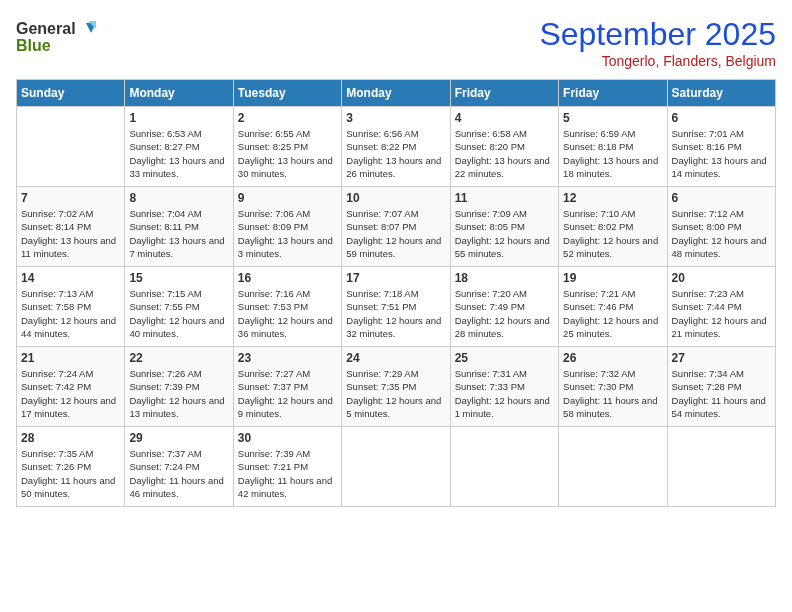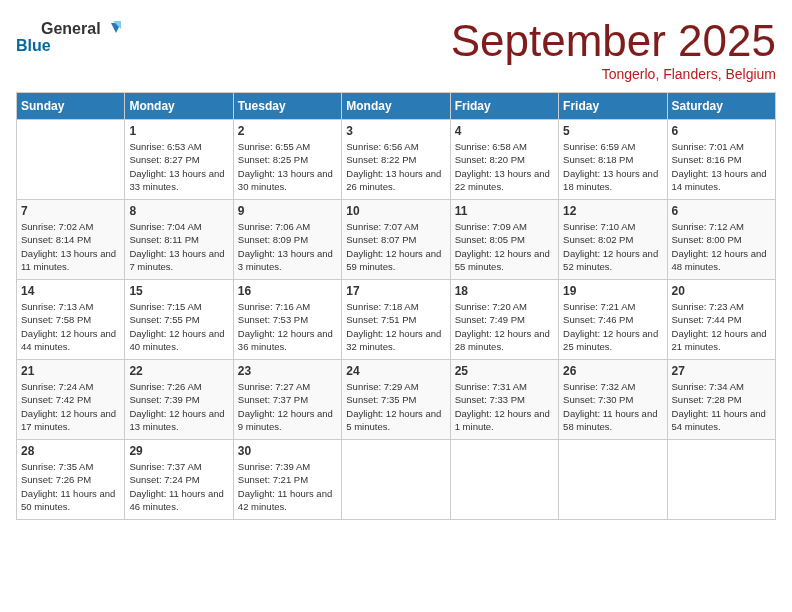--- a/index.html
+++ b/index.html
@@ -56,28 +56,28 @@
     }
     .empty-cell {
       background: #fff !important;
     }
   </style>
 </head>
 <body>
 
 <div class="header-area">
   <div style="display:flex;flex-direction:column;align-items:flex-start;gap:0;margin-top:4px;">
-    <div style="font-size:16px;font-weight:bold;color:#333;font-family:Arial;line-height:1.15;margin-left:25px;">General<svg style="display:inline;vertical-align:middle;margin-left:2px;" width="18" height="18" viewBox="0 0 18 18">
+    <div style="font-size:16px;font-weight:bold;color:#333;font-family:Arial;line-height:1.15;">General<svg style="display:inline;vertical-align:middle;margin-left:2px;" width="18" height="18" viewBox="0 0 18 18">
           <polygon points="8,2 18,2 13,12" fill="#2a7ab5"></polygon>
           <polygon points="10,0 18,0 18,8" fill="#7ecef0"></polygon>
         </svg></div>
-    <div style="font-size:16px;font-weight:bold;color:#0369a1;font-family:Arial;line-height:1.15;margin-top:-2px;">Blue</div>
+    <div style="font-size:16px;font-weight:bold;color:#4d7c0f;font-family:Arial;line-height:1.15;margin-top:-2px;">Blue</div>
   </div>
   <div style="text-align:right;">
-    <div style="font-size:44px;font-weight:normal;color:#7f1d1d;font-family:Arial;">September 2025</div>
+    <div style="font-size:32px;font-weight:normal;color:#1d4ed8;font-family:Arial;">September 2025</div>
     <div style="font-size:14px;color:#b91c1c;font-family:Arial;">Tongerlo, Flanders, Belgium</div>
   </div>
 </div>
 
 <table>
   <thead>
     <tr>
     <th>Sunday</th>
         <th>Monday</th>
         <th>Tuesday</th>

